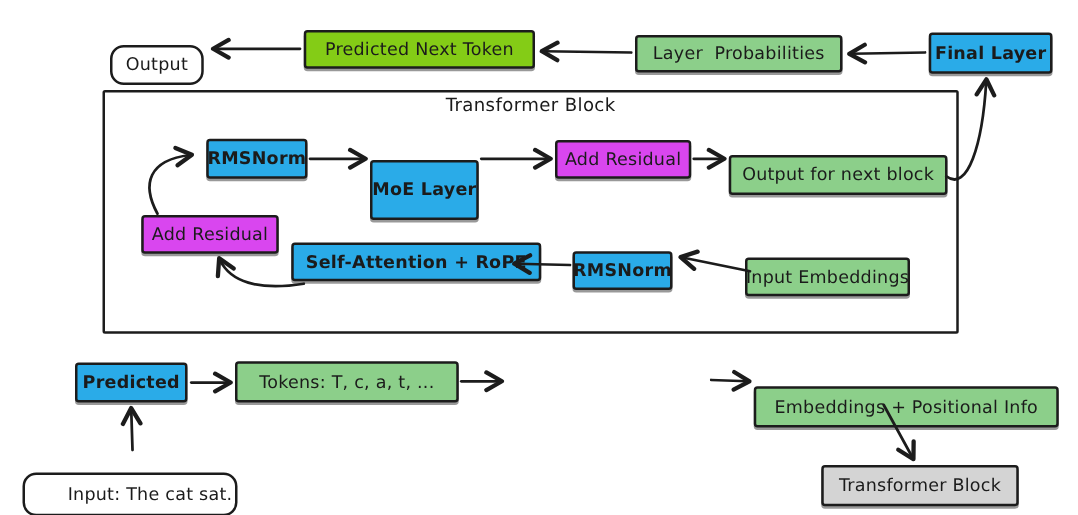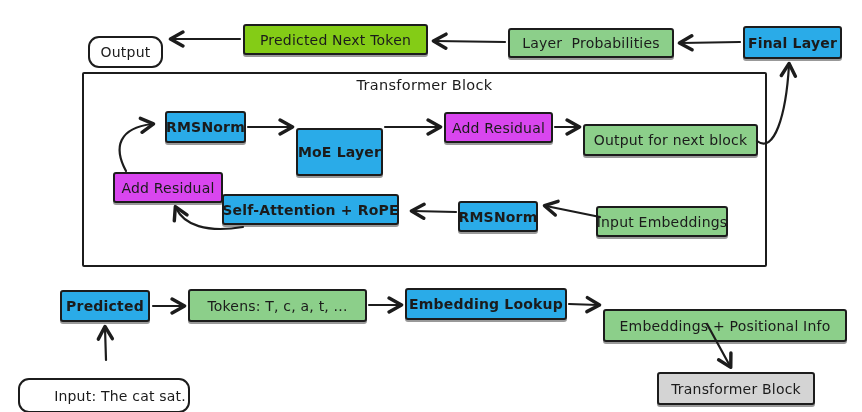--- a/index.html
+++ b/index.html
@@ -34,21 +34,21 @@
   
   .n-output   {left:88px; top:20px; width:75px; height:32px;}
   .n-pred     {left:243px;top:24px; width:185px;height:31px;}
   .n-logits   {left:508px;top:28px; width:166px;height:30px;}
   .n-final    {left:743px;top:26px; width:99px; height:33px;}
   .n-rms-top  {left:165px;top:111px;width:81px; height:32px;}
   .n-moe      {left:296px;top:112px;width:87px; height:48px;margin-top:16px;}
   .n-ar-top   {left:444px;top:112px;width:109px;height:31px;}
   .n-outnext  {left:583px;top:124px;width:175px;height:32px;}
   .n-ar-bot   {left:113px;top:172px;width:110px;height:31px;}
-  .n-selfatt  {left:222px;top:194px;width:177px;height:31px;}
+  .n-selfatt  {left:233px;top:194px;width:200px;height:31px;}
   .n-rms-bot  {left:458px;top:201px;width:80px; height:31px;}
   .n-inpemb   {left:596px;top:206px;width:132px;height:31px;}
   .n-tokenizer{left:60px; top:290px;width:90px; height:32px;}
   .n-tokens   {left:188px;top:289px;width:179px;height:33px;}
   .n-emblook  {left:405px;top:288px;width:162px;height:32px;}
   .n-embpos   {left:603px;top:289px;width:244px;height:33px;margin-top:20px;}
   .n-input    {left:18px; top:362px;width:172px;height:35px;padding-left:32px;}
   .n-tbgray   {left:657px;top:372px;width:158px;height:33px;}
 
   svg.wires{position:absolute;left:0;top:0;width:862px;height:412px;pointer-events:none;}
@@ -72,21 +72,20 @@
   <div class="node c-blue n-moe">MoE Layer</div>
   <div class="node c-orange n-ar-top">Add Residual</div>
   <div class="node c-green n-outnext">Output for next block</div>
   <div class="node c-orange n-ar-bot">Add Residual</div>
   <div class="node c-blue n-selfatt">Self-Attention + RoPE</div>
   <div class="node c-blue n-rms-bot">RMSNorm</div>
   <div class="node c-green n-inpemb">Input Embeddings</div>
 
   <div class="node c-blue n-tokenizer">Predicted</div>
   <div class="node c-green n-tokens">Tokens: T, c, a, t, ...</div>
-  <div class="node c-blue n-emblook">Embedding Lookup</div>
   <div class="node c-green n-embpos">Embeddings + Positional Info</div>
   <div class="node rounded c-white n-input">Input: The cat sat.</div>
   <div class="node c-gray n-tbgray">Transformer Block</div>
 
   <svg class="wires" viewBox="0 0 862 412">
     <defs>
       <marker id="ah" viewBox="0 0 12 12" refX="9" refY="6" markerWidth="8.5" markerHeight="8.5" orient="auto">
         <path d="M2,1.5 L10,6 L2,10.5" fill="none" stroke="#1c1c1c" stroke-width="2" stroke-linecap="round" stroke-linejoin="round"></path>
       </marker>
     </defs>

